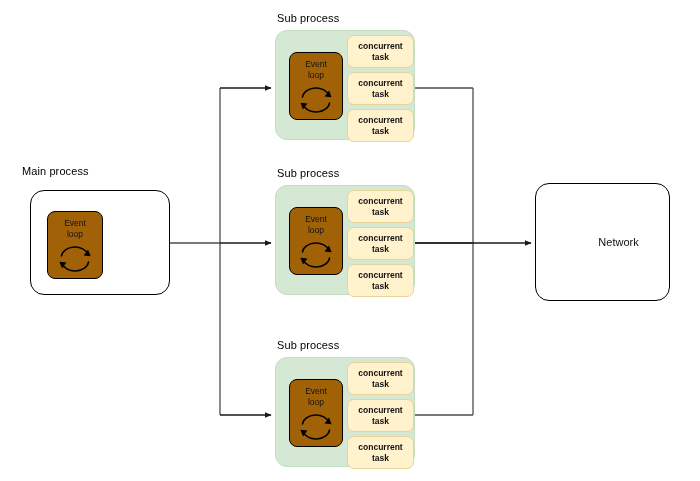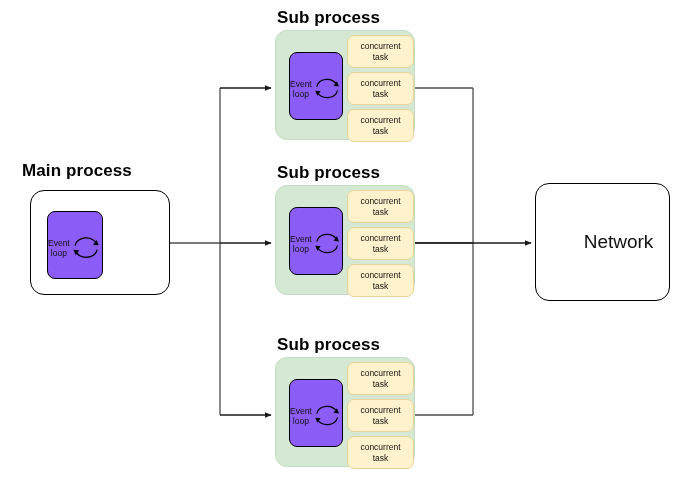--- a/index.html
+++ b/index.html
@@ -20,22 +20,22 @@
     width: 700px; height: 481px;
   }
   .node {
     position: absolute;
     box-sizing: border-box;
   }
 
   
   .group-label {
     position: absolute;
-    font-size: 17px;
-    font-weight: bold;
+    font-size: 11px;
+    font-weight: normal;
     color: #000000;
     letter-spacing: 0.1px;
     white-space: nowrap;
     line-height: 14px;
   }
 
   
   .outer-box {
     background: #ffffff;
     border: 1px solid #000000;
@@ -44,55 +44,56 @@
 
   
   .proc-box {
     background: #d5e8d4;
     border: 1px solid #c2ddc0;
     border-radius: 12px;
   }
 
   
   .inner-box {
-    background: #8b5cf6;
+    background: #a16207;
     border: 1px solid #000000;
     border-radius: 8px;
     display: flex;
+    flex-direction: column;
     align-items: center;
   }
 
   
   .task-box {
     background: #fff2cc;
     border: 1px solid #e8d499;
     border-radius: 7px;
     display: flex;
     align-items: center;
     justify-content: center;
   }
   .task-label {
     font-size: 8.5px;
-    font-weight: normal;
+    font-weight: bold;
     color: #111111;
     line-height: 10.5px;
     text-align: center;
     white-space: pre-line;
   }
 
   
   .box-label {
     font-size: 8.5px;
     color: #111111;
     line-height: 10.5px;
     text-align: center;
     white-space: pre-line;
   }
   .box-label.big {
-    font-size: 19px;
+    font-size: 11px;
     line-height: 16px;
     padding-left: 32px;
   }
 
   .evt-text {
     margin-top: 6px;
   }
   .evt-icon {
     margin-top: 1px;
   }

